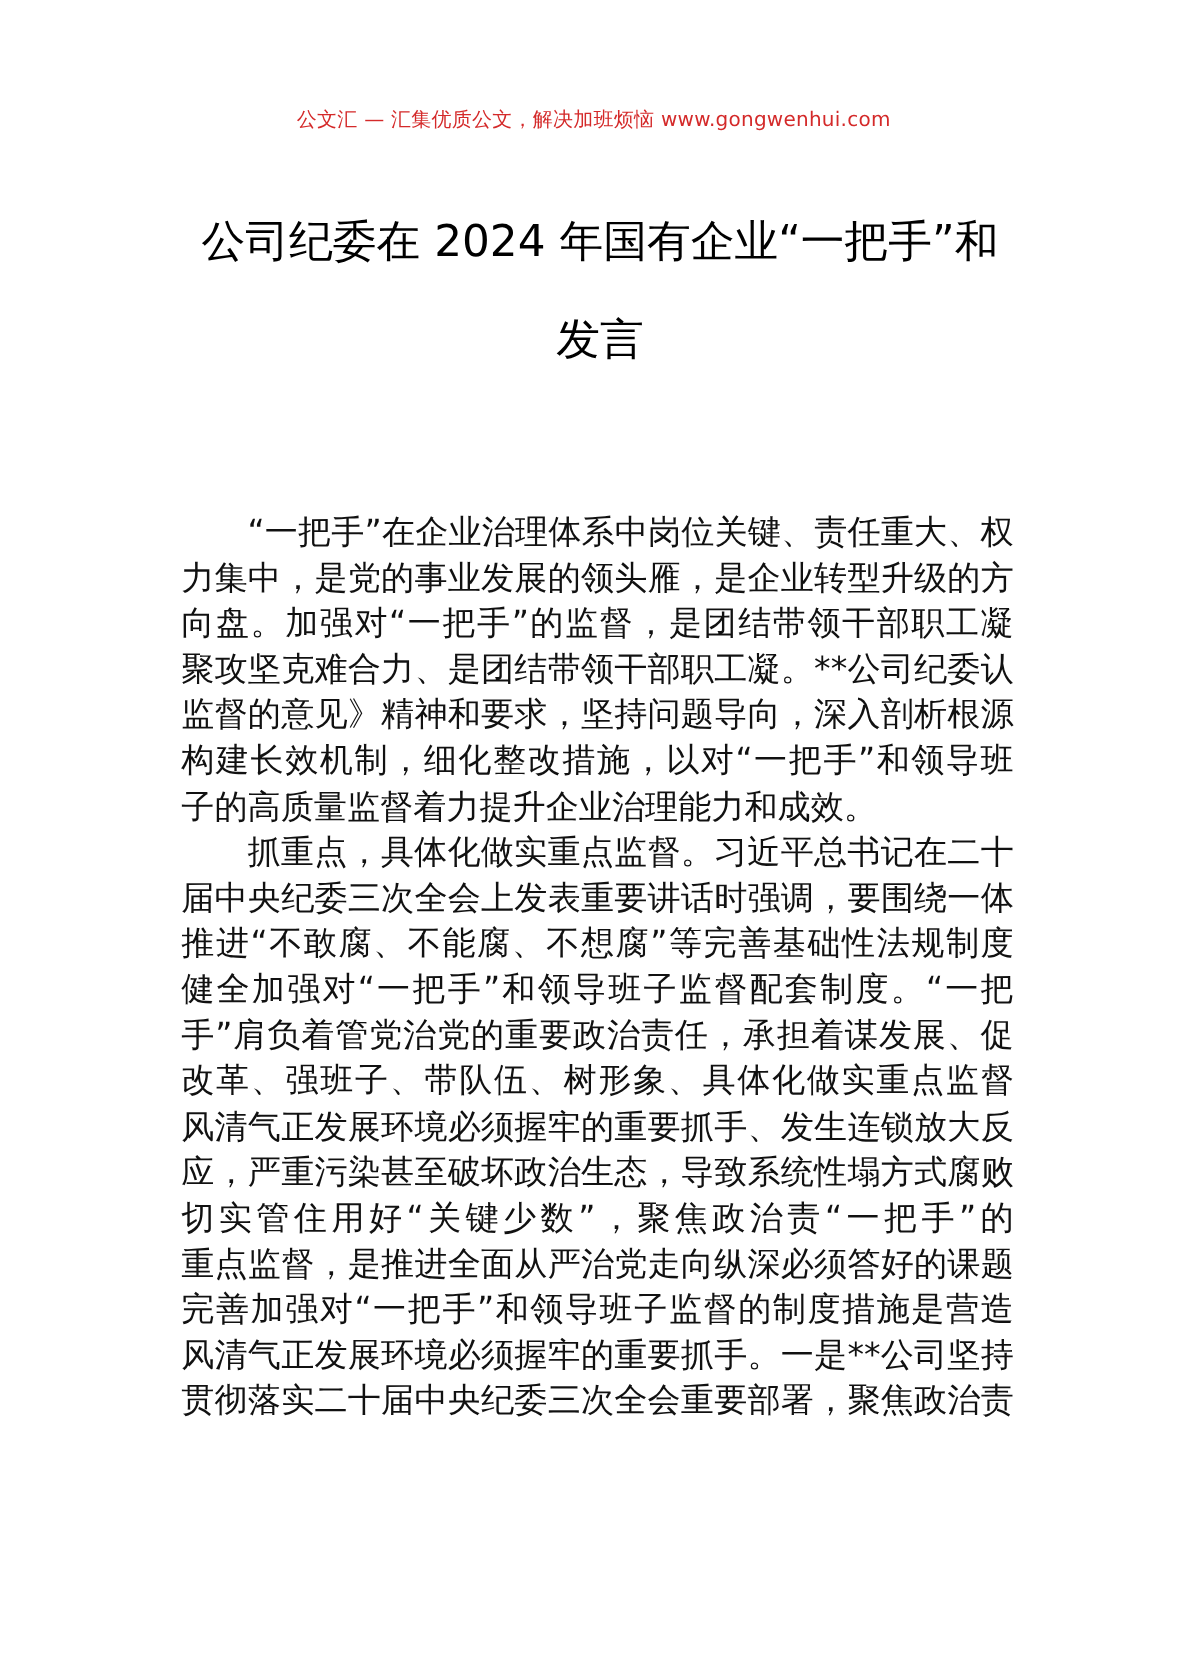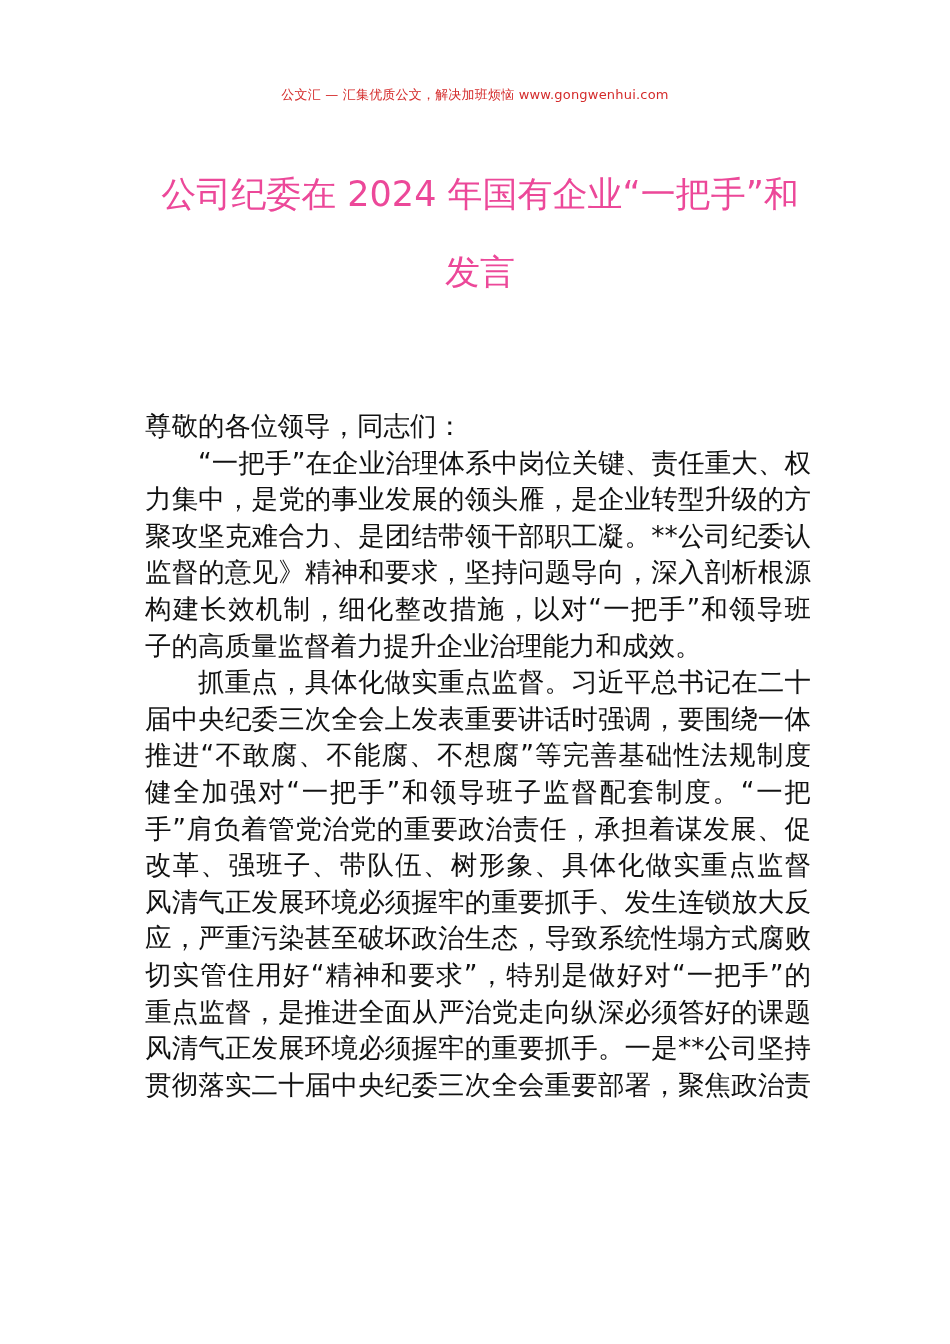--- a/index.html
+++ b/index.html
@@ -1,57 +1,58 @@
 <!DOCTYPE html>
 <html><head>
 <meta charset="utf-8">
 <style>
   html, body { margin: 0; padding: 0; background: #ffffff; }
   body { width: 950px; height: 1344px; position: relative; overflow: hidden;
          font-family: "DejaVu Sans", "Liberation Sans", sans-serif; color: #111; }
   .banner { position: absolute; top: 86px; left: 0; width: 950px; text-align: center;
-            color: #d42a2a; font-size: 13px; letter-spacing: 0.2px; }
+            color: #d42a2a; font-size: 16px; letter-spacing: 0.2px; }
   .title { position: absolute; top: 155px; left: 145px; width: 670px; text-align: center;
-           font-size: 35px; line-height: 78px; color: #ec4899; }
+           font-size: 35px; line-height: 78px; color: #000000; }
   .title-line { display: block; white-space: nowrap; }
   .body { position: absolute; top: 408px; left: 145px; width: 666px;
           font-size: 26.5px; line-height: 36.6px; color: #111; }
   .line { display: block; white-space: nowrap; text-align: justify; text-align-last: justify; height: 36.6px; }
   .line.last { text-align-last: left; }
   .line.indent { padding-left: 53px; }
 </style>
 </head>
 <body>
 
 <div class="banner">公文汇 — 汇集优质公文，解决加班烦恼 www.gongwenhui.com</div>
 
 <div class="title">
   <span class="title-line">公司纪委在 2024 年国有企业“一把手”和</span>
   <span class="title-line">发言</span>
 </div>
 
 <div class="body">
-  <span class="line last">尊敬的各位领导，同志们：</span>
 
   <div>
     <span class="line indent">“一把手”在企业治理体系中岗位关键、责任重大、权</span>
     <span class="line">力集中，是党的事业发展的领头雁，是企业转型升级的方</span>
+    <span class="line">向盘。加强对“一把手”的监督，是团结带领干部职工凝</span>
     <span class="line">聚攻坚克难合力、是团结带领干部职工凝。**公司纪委认</span>
     <span class="line">监督的意见》精神和要求，坚持问题导向，深入剖析根源</span>
     <span class="line">构建长效机制，细化整改措施，以对“一把手”和领导班</span>
     <span class="line last">子的高质量监督着力提升企业治理能力和成效。</span>
   </div>
 
   <div>
     <span class="line indent">抓重点，具体化做实重点监督。习近平总书记在二十</span>
     <span class="line">届中央纪委三次全会上发表重要讲话时强调，要围绕一体</span>
     <span class="line">推进“不敢腐、不能腐、不想腐”等完善基础性法规制度</span>
     <span class="line">健全加强对“一把手”和领导班子监督配套制度。“一把</span>
     <span class="line">手”肩负着管党治党的重要政治责任，承担着谋发展、促</span>
     <span class="line">改革、强班子、带队伍、树形象、具体化做实重点监督</span>
     <span class="line">风清气正发展环境必须握牢的重要抓手、发生连锁放大反</span>
     <span class="line">应，严重污染甚至破坏政治生态，导致系统性塌方式腐败</span>
-    <span class="line">切实管住用好“精神和要求”，特别是做好对“一把手”的</span>
+    <span class="line">切实管住用好“关键少数”，聚焦政治责“一把手”的</span>
     <span class="line">重点监督，是推进全面从严治党走向纵深必须答好的课题</span>
+    <span class="line">完善加强对“一把手”和领导班子监督的制度措施是营造</span>
     <span class="line">风清气正发展环境必须握牢的重要抓手。一是**公司坚持</span>
     <span class="line">贯彻落实二十届中央纪委三次全会重要部署，聚焦政治责</span>
   </div>
 </div>
 
 </body></html>

